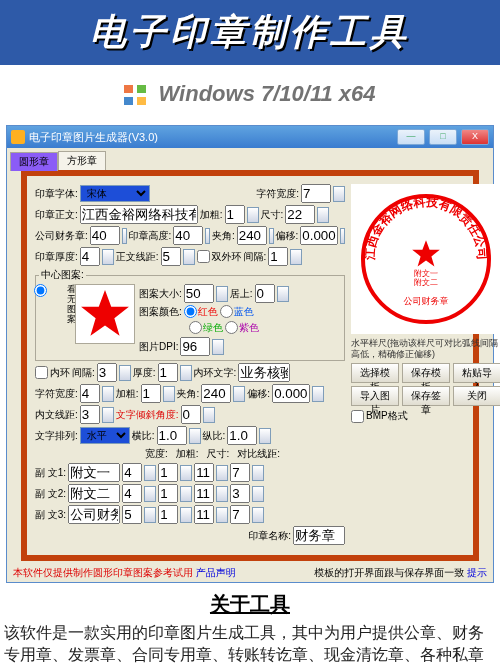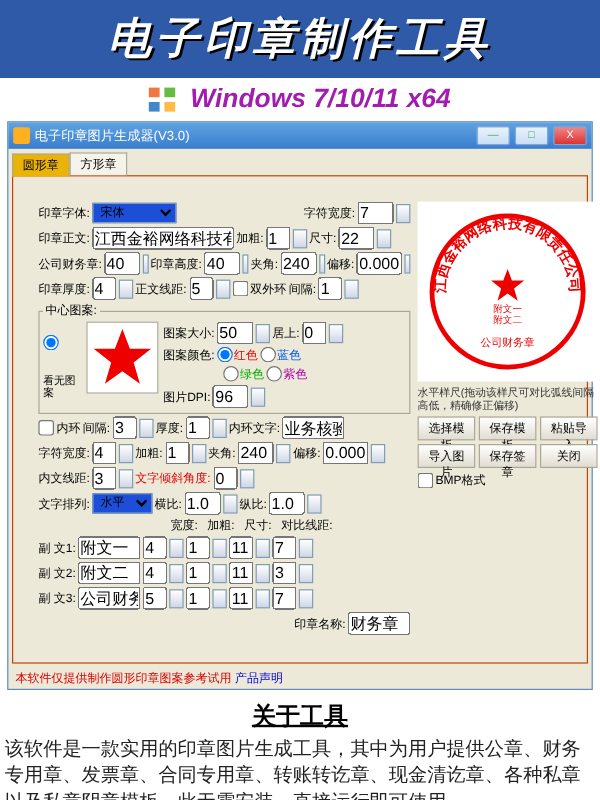--- a/index.html
+++ b/index.html
@@ -1,38 +1,38 @@
 <!DOCTYPE html>
 <html><head>
 <meta charset="utf-8">
 <style>
 * { box-sizing: border-box; margin: 0; padding: 0; }
 body { width: 500px; height: 667px; background: #fff; font-family: "Microsoft YaHei", SimSun, sans-serif; font-size: 10px; overflow: hidden; }
 
 .banner { background: #2e5aa8; color: #fff; text-align: center; padding: 8px 0; font-size: 36px; font-weight: 900; font-style: italic; letter-spacing: 4px; text-shadow: 2px 2px 0 #000; }
-.subbanner { text-align: center; padding: 4px 0; font-size: 22px; color: #a21caf; font-style: italic; font-weight: bold; }
+.subbanner { text-align: center; padding: 16px 0; font-size: 22px; color: #737373; font-style: italic; font-weight: bold; }
 .winlogo { display: inline-block; width: 22px; height: 20px; vertical-align: middle; margin-right: 6px; position: relative; }
 .winlogo span { position: absolute; width: 9px; height: 8px; }
 .winlogo .r { background:#e74; top:0; left:0; }
 .winlogo .g { background:#6b4; top:0; right:0; }
 .winlogo .b { background:#48c; bottom:0; left:0; }
 .winlogo .y { background:#fb4; bottom:0; right:0; }
 
 .window { margin: 2px 6px; border: 1px solid #5a8ccc; background: #ece9d8; }
 .titlebar { height: 22px; background: linear-gradient(#5fa3e0,#3a7ccf); color: #fff; display: flex; align-items: center; padding: 0 4px; font-size: 11px; gap: 4px; }
 .titlebar .icon { width: 14px; height: 14px; background: #ffb020; border-radius: 2px; }
 .titlebar .spacer { flex: 1; }
 .winbtn { width: 28px; height: 16px; background: linear-gradient(#eaf2fb,#c9def5); border: 1px solid #7aa7d7; border-radius: 2px; font-size: 9px; text-align: center; line-height: 13px; cursor: pointer; color:#4a6; }
 .winbtn.close { background: linear-gradient(#f08785,#d33); color: #fff; }
 
 .tabs { display: flex; padding: 3px 3px 0; gap: 0; }
 .tab { border: 1px solid #aca899; border-bottom: none; background: #f5f3ea; padding: 2px 8px; font-size: 10px; cursor: pointer; }
-.tab.active { background: #eab308; position: relative; top: 1px; }
-
-.tabpanel { border: 1px solid #c2410c; margin: 0 3px 3px; padding: 21px; display: flex; gap: 6px; background: #ece9d8; }
+.tab.active { background: #8b5cf6; position: relative; top: 1px; }
+
+.tabpanel { border: 6px solid #c2410c; margin: 0 14px 3px; padding: 8px; display: flex; gap: 6px; background: #ece9d8; }
 .leftcol { width: 310px; }
 .rightcol { width: 150px; }
 
 .row { display: flex; align-items: center; gap: 2px; margin-bottom: 2px; font-size: 10px; white-space: nowrap; }
 .row label, .lbl { font-size: 10px; }
 select, input[type=text] { border: 1px solid #7f9db9; background: #1d4ed8; font-size: 10px; height: 16px; padding: 0 2px; }
 select { height: 17px; }
 input.num { width: 30px; }
 input.wide { width: 100px; }
 input.med { width: 52px; }
@@ -140,21 +140,21 @@
             <span>双外环</span>
           </span>
         <span class="lbl">间隔:</span>
         <input class="num" style="width: 20px;" value="1">
           <span class="updown"></span>
       </div>
 
       <fieldset>
         <legend>中心图案:</legend>
         <div style="display:flex; gap:4px;">
-          <div style="width:32px; font-size:9px; display:flex; flex-direction:column; justify-content:center;gap:20px;">
+          <div style="width:32px; font-size:9px; display:flex; flex-direction:row; justify-content:center;gap:20px;">
             <span class="rad">
                 <input type="radio" checked="" style="">
               </span>
             <span style="font-size:9px; line-height:10px;">看无图案</span>
           </div>
           <div class="starbox">
             <svg viewBox="0 0 50 50">
                 <polygon points="25,2 31,18 48,18 34,29 39,46 25,36 11,46 16,29 2,18 19,18" fill="#e00"></polygon>
               </svg>
           </div>
@@ -324,19 +324,20 @@
       </div>
       <span class="chk">
           <input type="checkbox" style="">
           <span>BMP格式</span>
         </span>
     </div>
   </div>
 
   <div class="footer-row">
     <span><span class="red">本软件仅提供制作圆形印章图案参考试用</span> <span class="link">产品声明</span></span>
+    <span><span>模板的打开界面跟与保存界面一致</span> <span class="link">提示</span></span>
   </div>
 </div>
 
 <div class="about">
   <h2>关于工具</h2>
   <p>该软件是一款实用的印章图片生成工具，其中为用户提供公章、财务专用章、发票章、合同专用章、转账转讫章、现金清讫章、各种私章以及私章阴章模板，此无需安装，直接运行即可使用~</p>
 </div>
 
 </body></html>

